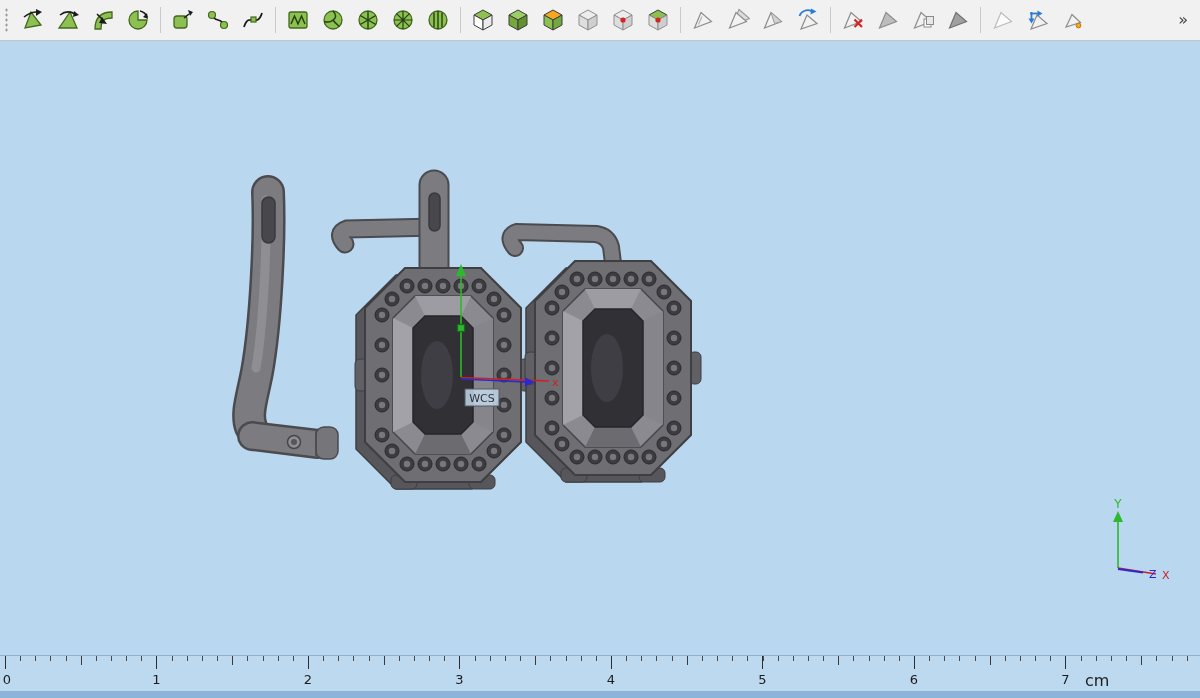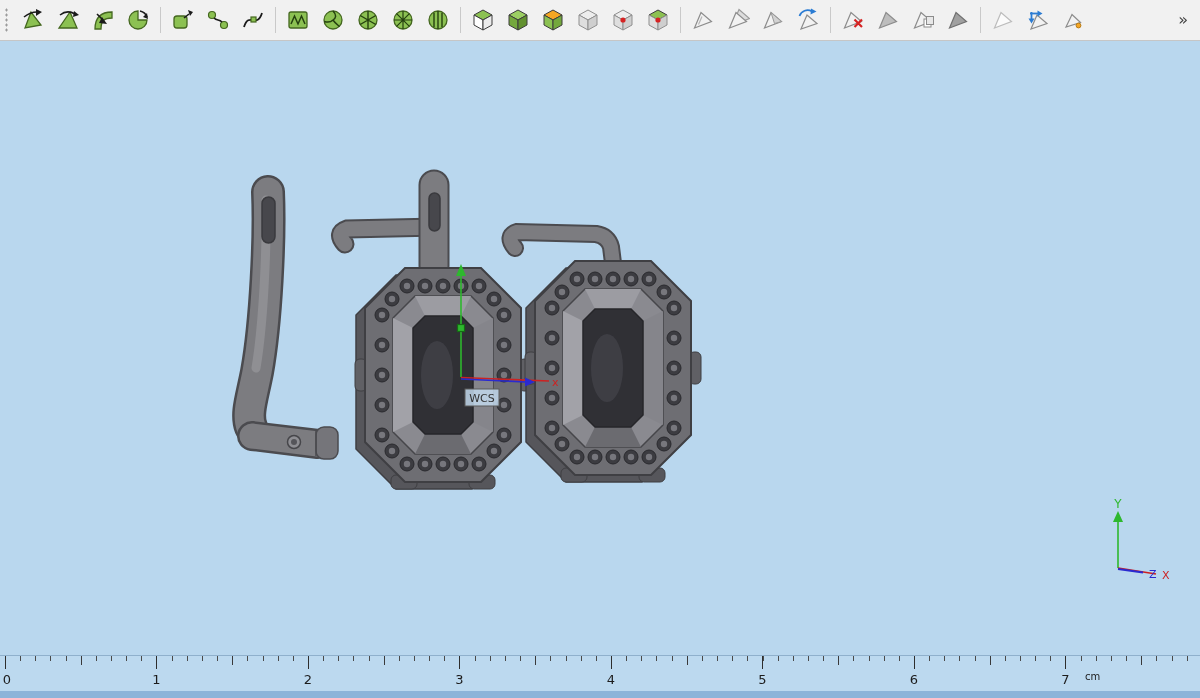--- a/index.html
+++ b/index.html
@@ -47,21 +47,21 @@
       repeating-linear-gradient(90deg,#3a3a3a 0 1px,transparent 1px 75.75px),
       repeating-linear-gradient(90deg,#4a4a4a 0 1px,transparent 1px 15.15px);
     background-size:100% 13px,100% 9px,100% 5px;
     background-repeat:no-repeat,no-repeat,no-repeat;
     background-position:5px 0,5px 0,5px 0;
   }
   .rnum{
     position:absolute;top:16px;transform:translateX(-50%);
     font-size:13px;color:#1c1c1c;
   }
-  .runit{position:absolute;top:15px;left:1085px;font-size:10px;color:#1c1c1c;}
+  .runit{position:absolute;top:15px;left:1085px;font-size:16px;color:#1c1c1c;}
   .bottomstrip{
     position:absolute;left:0;top:691px;width:1200px;height:7px;
     background:#8cb4d9;
   }
 </style>
 </head>
 <body>
 
 <div class="app">
 

